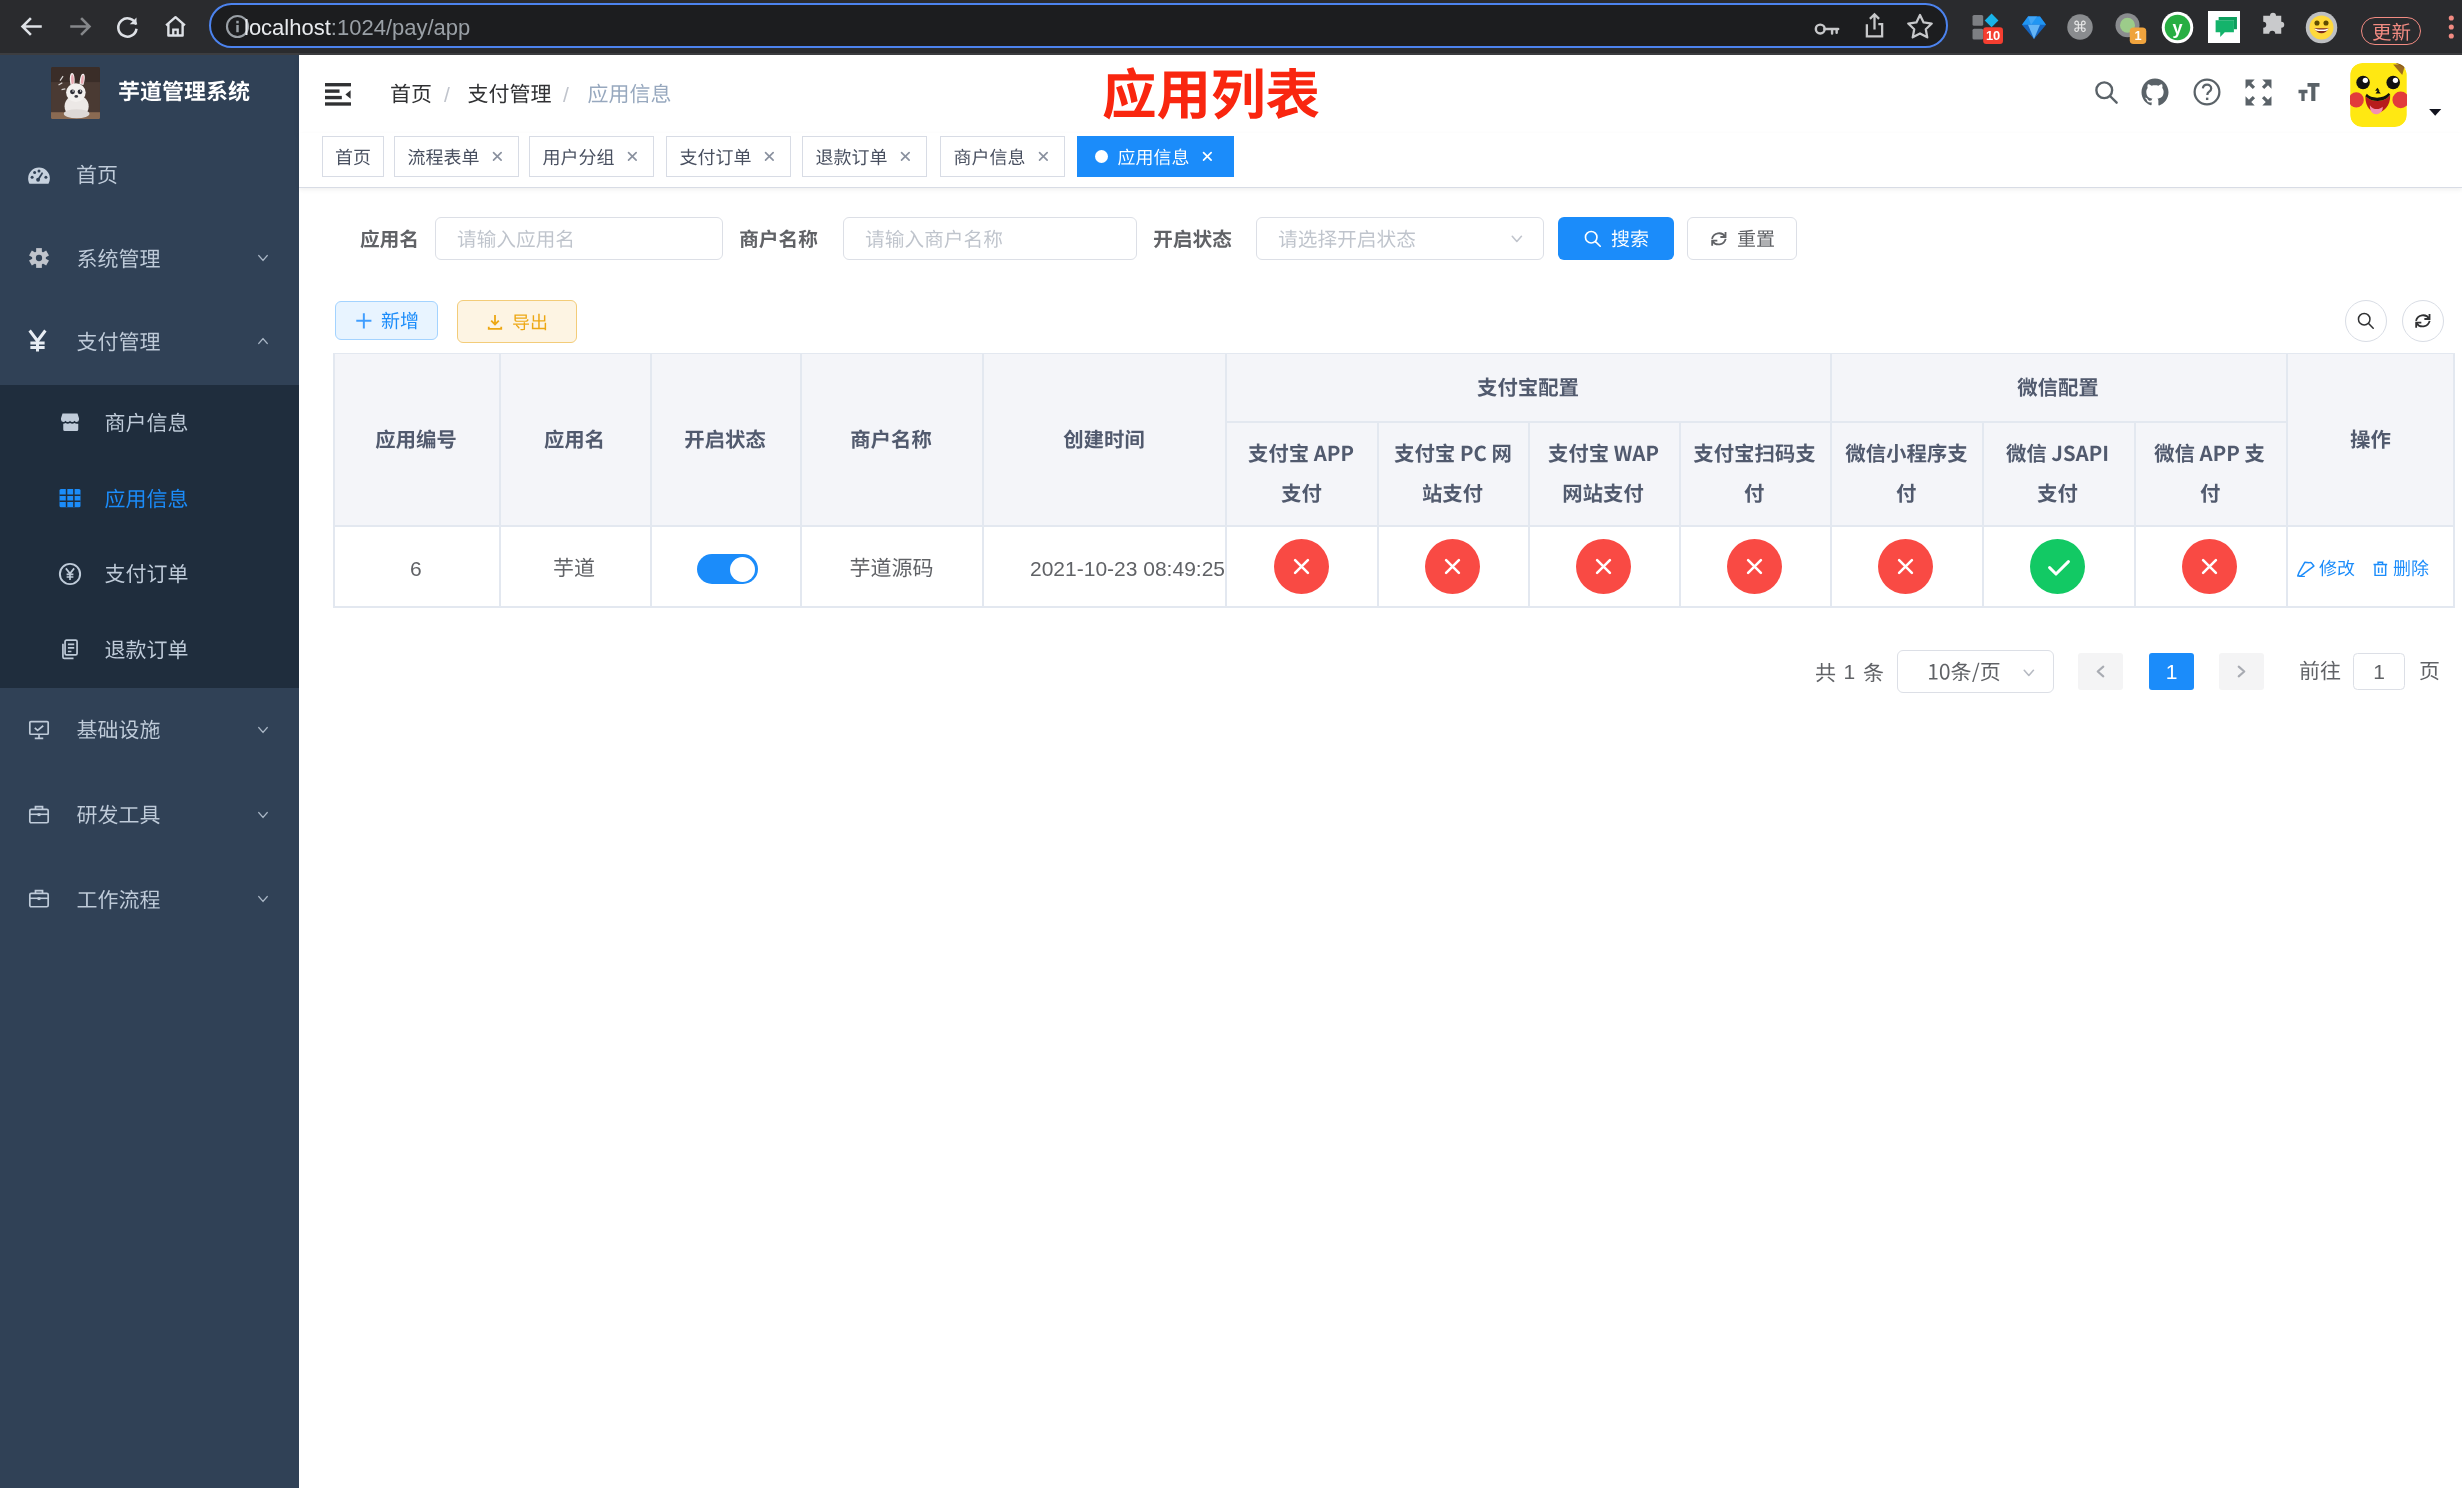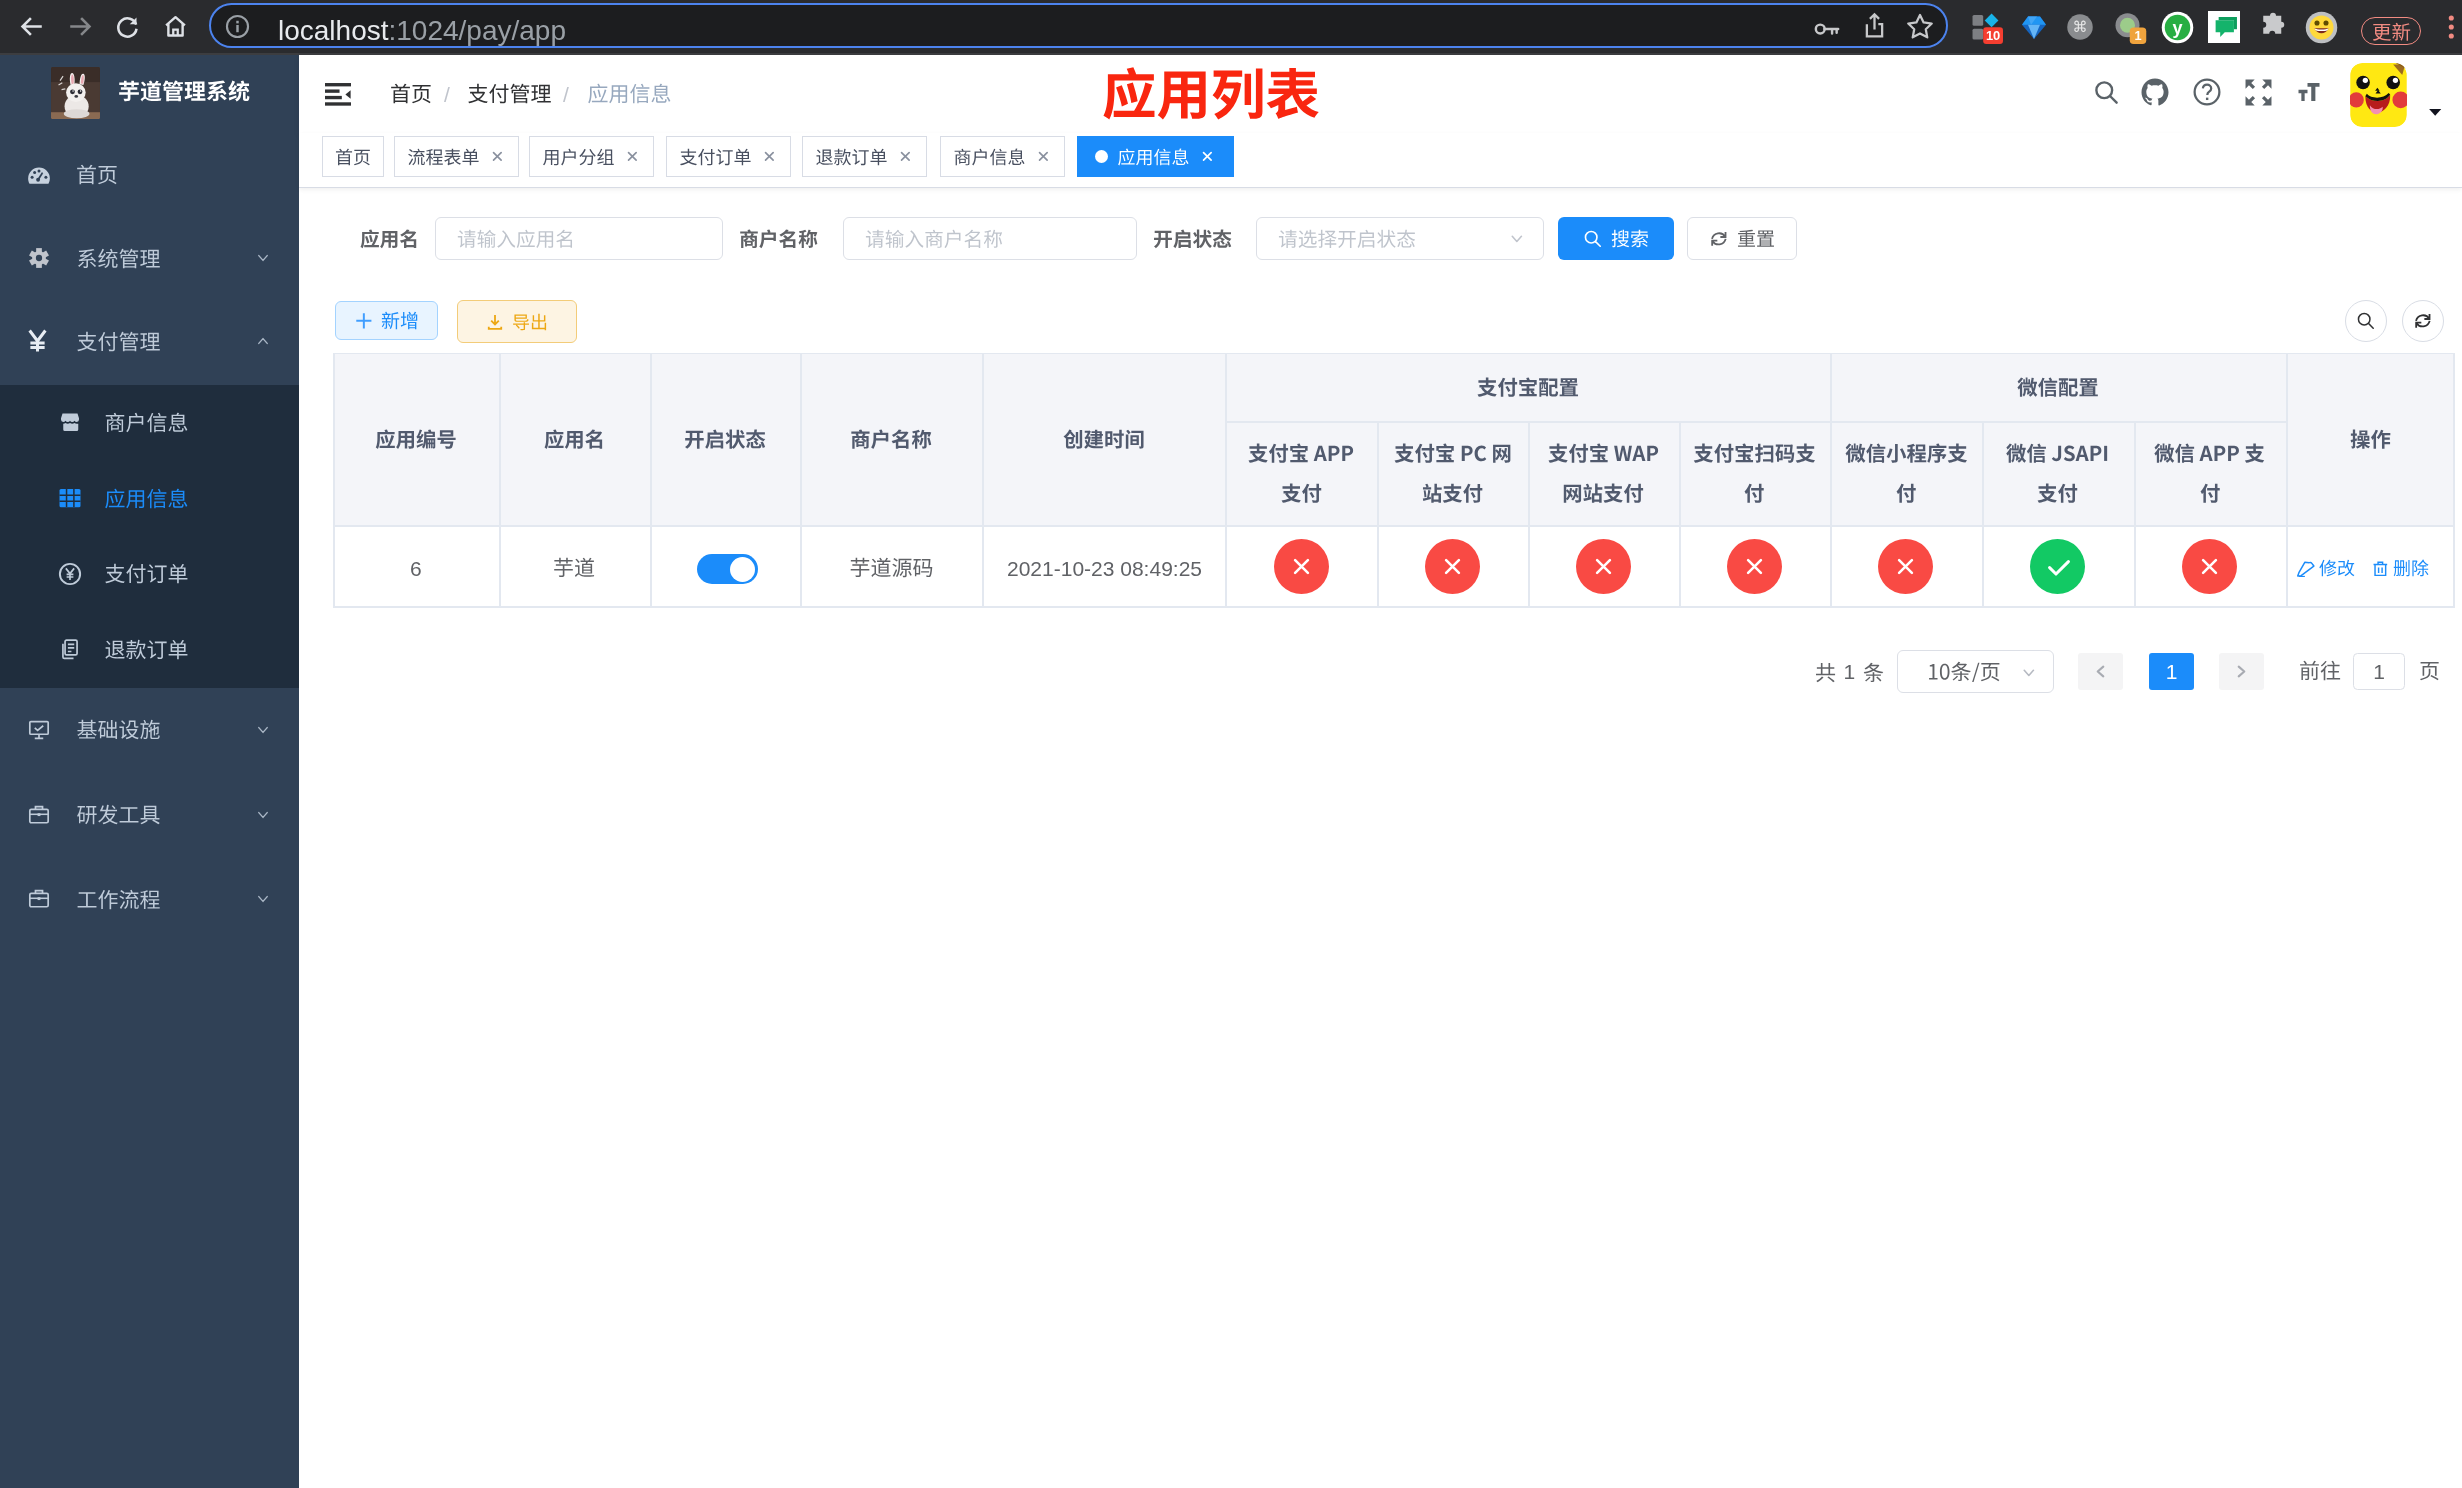--- a/index.html
+++ b/index.html
@@ -151,21 +151,21 @@
       </svg>
     </div>
     <div class="ab" style="left:209px;top:3px;width:1739px;height:45px;background:#1c1d1f;border:2.3px solid #4c83ee;border-radius:23px"></div>
     <div class="ab" style="left:223px;top:12px">
       <svg style="width:29px;height:29px;" viewBox="0 0 38 38" fill="none">
         <circle cx="19" cy="19" r="13.8" stroke="#9aa0a6" stroke-width="2.8"></circle>
         <rect x="17.4" y="17" width="3.2" height="9.5" fill="#9aa0a6"></rect>
         <rect x="17.4" y="11.5" width="3.2" height="3.4" fill="#9aa0a6"></rect>
       </svg>
     </div>
-    <div class="ab" style="left:278px;top:15px;font-size:28px;color:#e8eaed">localhost<span style="color:#9aa0a6">:1024/pay/app</span></div>
+    <div class="ab" style="left:244px;top:15px;font-size:22px;color:#e8eaed">localhost<span style="color:#9aa0a6">:1024/pay/app</span></div>
     <div class="ab" style="left:1813px;top:13px">
       <svg style="width:29px;height:29px;" viewBox="0 0 38 38" fill="none">
         <circle cx="9.5" cy="21" r="5.8" stroke="#c7c8ca" stroke-width="3.2"></circle>
         <path d="M15 21h18M25 21v6M31 21v5" stroke="#c7c8ca" stroke-width="3.2" stroke-linecap="round"></path>
       </svg>
     </div>
     <div class="ab" style="left:1860px;top:12px">
       <svg style="width:29px;height:29px;" viewBox="0 0 38 38" fill="none">
         <path d="M19 4v19M13 9l6-6 6 6" stroke="#c7c8ca" stroke-width="3" fill="none"></path>
         <path d="M9 16v16h20V16h-5" stroke="#c7c8ca" stroke-width="3" fill="none"></path>
@@ -968,21 +968,21 @@
       <div class="ab" style="left:33px;top:2.7px;width:25px;height:25px;background:#fff;border-radius:50%"></div>
     </div>
     <div class="ab" style="left:849px;top:557px">
       <svg class="z" style="width:85px;height:21px;" viewBox="0 -880 4000 1000" fill="#606266">
         <use href="#g101" x="0"></use>
         <use href="#g102" x="1000"></use>
         <use href="#g103" x="2000"></use>
         <use href="#g104" x="3000"></use>
       </svg>
     </div>
-    <div class="ab" style="left:984px;top:557px;width:241px;text-align:center;font-size:21px;color:#606266">2021-10-23 08:49:25</div>
+    <div class="ab" style="left:984px;top:557px;width:241px;text-align:right;font-size:21px;color:#606266">2021-10-23 08:49:25</div>
     <div class="ab" style="left:1274px;top:539px">
       <svg style="width:55px;height:55px;" viewBox="0 0 73 73" fill="none">
         <circle cx="36.5" cy="36.5" r="36.5" fill="#f94a44"></circle>
         <path d="M28 28l17 17M45 28L28 45" stroke="#fff" stroke-width="3.4" stroke-linecap="round"></path>
       </svg>
     </div>
     <div class="ab" style="left:1425px;top:539px">
       <svg style="width:55px;height:55px;" viewBox="0 0 73 73" fill="none">
         <circle cx="36.5" cy="36.5" r="36.5" fill="#f94a44"></circle>
         <path d="M28 28l17 17M45 28L28 45" stroke="#fff" stroke-width="3.4" stroke-linecap="round"></path>

